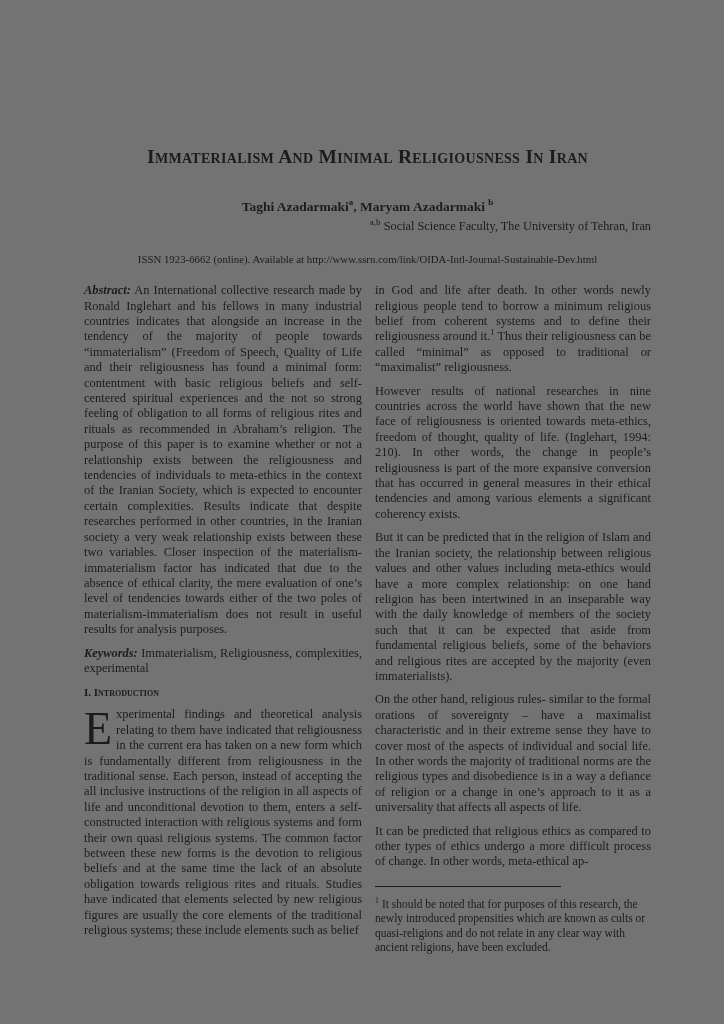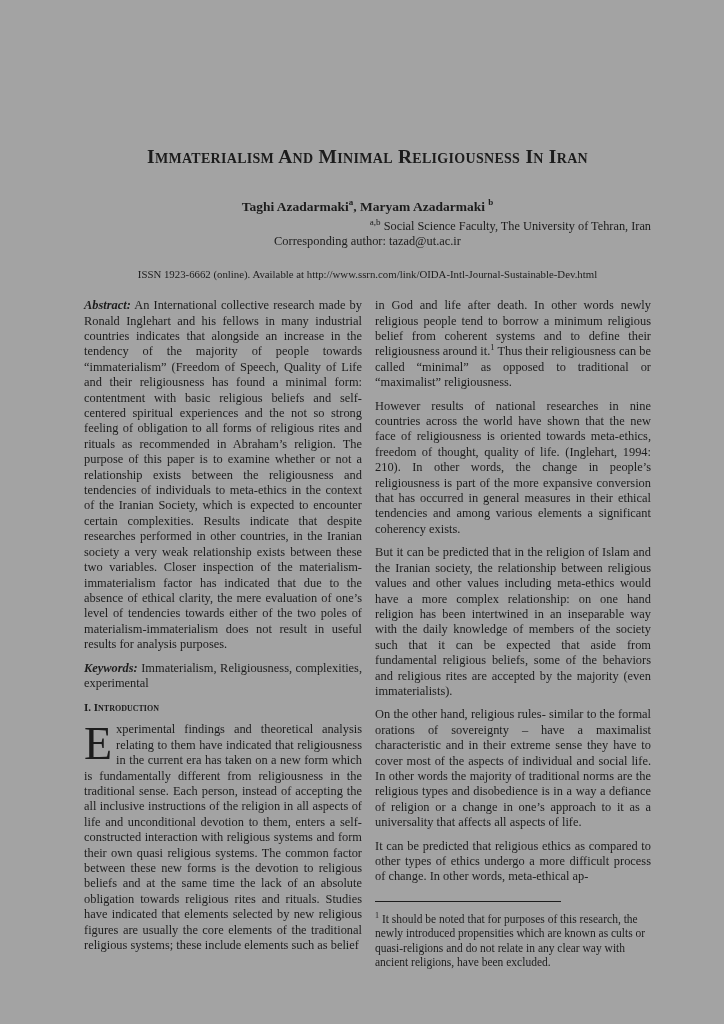--- a/index.html
+++ b/index.html
@@ -1,21 +1,21 @@
 <!DOCTYPE html>
 <html><head>
 <meta charset="utf-8">
 <style>
   * { margin: 0; padding: 0; box-sizing: border-box; }
   html, body { background: #ffffff; }
   .page {
     position: relative;
     width: 724px;
     height: 1024px;
-    background: #a3a3a3;
+    background: #737373;
     font-family: "Liberation Serif", serif;
     color: #1c1c1c;
     overflow: hidden;
   }
   .content {
     position: absolute;
     left: 84px;
     top: 146px;
     width: 567px;
   }
@@ -100,21 +100,20 @@
 
 <div class="page">
   <div class="content">
 
     <div class="paper-title">Immaterialism And Minimal Religiousness In Iran</div>
 
     <div class="byline"><span>Taghi Azadarmaki</span><sup>a</sup><span>, </span><span>Maryam Azadarmaki</span> <sup>b</sup></div>
 
     <div class="affiliation"><sup>a,b</sup><span> Social Science Faculty, The University of Tehran, Iran</span></div>
 
-    <div class="corresponding">Corresponding author: tazad@ut.ac.ir</div>
 
     <div class="publisher">
       <div>ISSN 1923-6662 (online). Available at http://www.ssrn.com/link/OIDA-Intl-Journal-Sustainable-Dev.html</div>
     </div>
 
     <div class="columns">
 
       <div class="col col-left">
         <p><span class="lead-label">Abstract:</span><span> An International collective research made by Ronald Inglehart and his fellows in many industrial countries indicates that alongside an increase in the tendency of the majority of people towards “immaterialism” (Freedom of Speech, Quality of Life and their religiousness has found a minimal form: contentment with basic religious beliefs and self-centered spiritual experiences and the not so strong feeling of obligation to all forms of religious rites and rituals as recommended in Abraham’s religion. The purpose of this paper is to examine whether or not a relationship exists between the religiousness and tendencies of individuals to meta-ethics in the context of the Iranian Society, which is expected to encounter certain complexities. Results indicate that despite researches performed in other countries, in the Iranian society a very weak relationship exists between these two variables. Closer inspection of the materialism- immaterialism factor has indicated that due to the absence of ethical clarity, the mere evaluation of one’s level of tendencies towards either of the two poles of materialism-immaterialism does not result in useful results for analysis purposes.</span></p>
 

